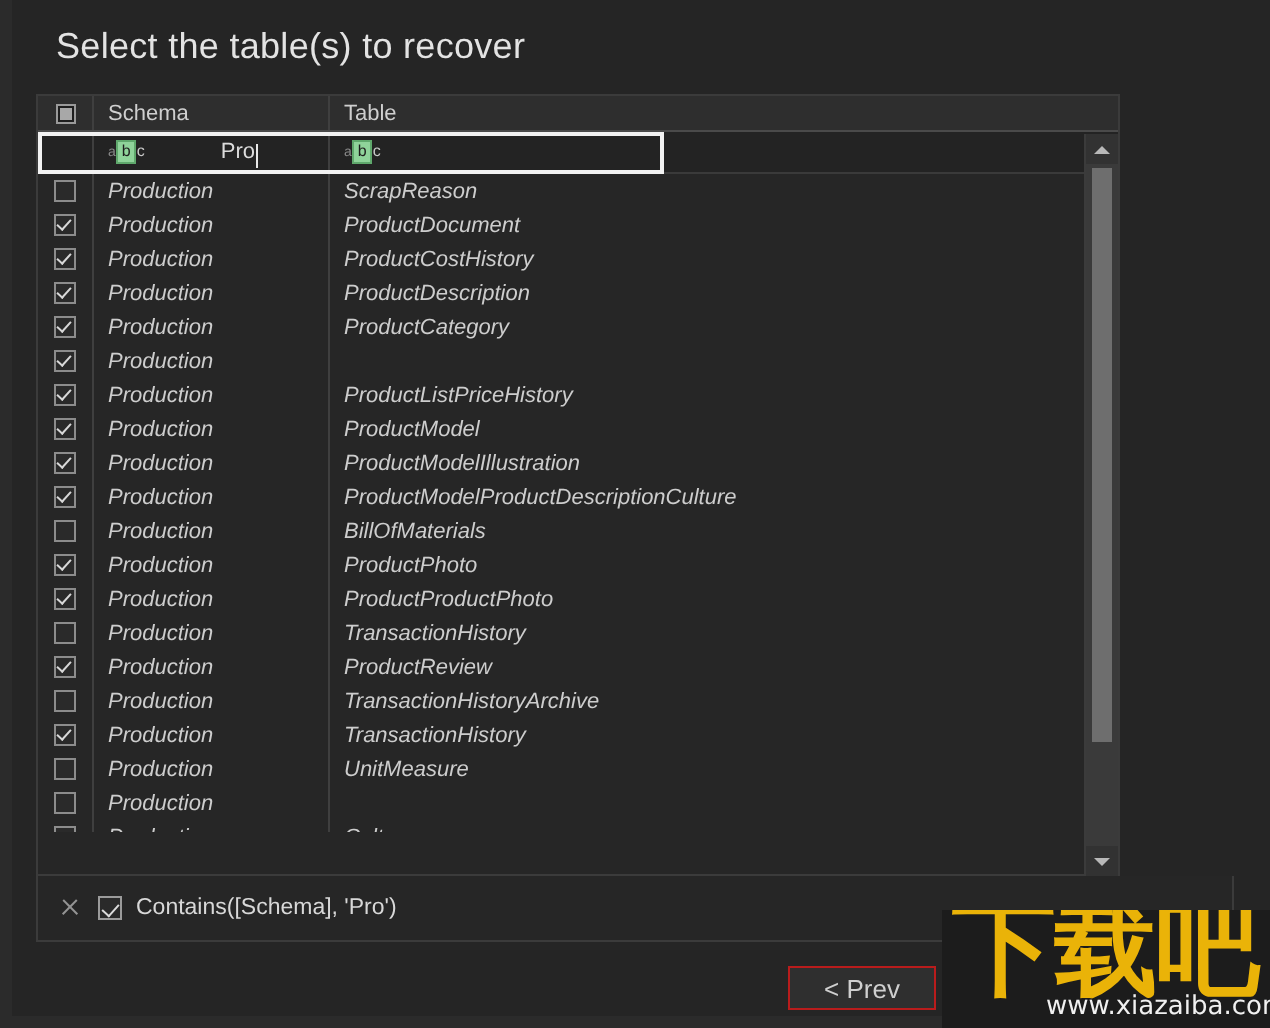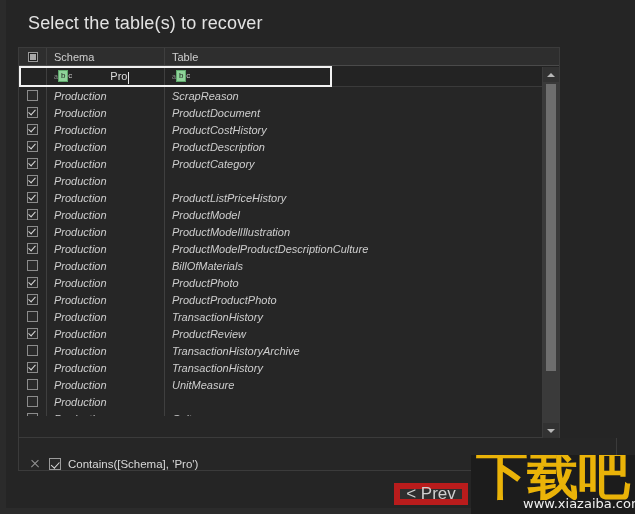--- a/index.html
+++ b/index.html
@@ -272,21 +272,21 @@
     position: absolute;
     left: 18px;
     top: 438px;
     width: 599px;
     height: 33px;
     background: #262626;
     border: 1px solid #3b3b3b;
     border-top: none;
     box-sizing: border-box;
     display: flex;
-    align-items: flex-end;
+    align-items: center;
     padding-left: 10px;
   }
   .fb-close {
     width: 12px;
     height: 12px;
     position: relative;
     margin-right: 8px;
     opacity: 0.75;
   }
   .fb-close::before, .fb-close::after {
@@ -334,24 +334,24 @@
     top: 478px;
     width: 635px;
     height: 36px;
   }
   .btn {
     position: absolute;
     top: 5px;
     width: 74px;
     height: 22px;
     background: #2f2f2f;
-    border: 6px solid #b91c1c;
+    border: 1px solid #b91c1c;
     box-sizing: border-box;
     color: #cfcfcf;
-    font-size: 17px;
+    font-size: 13px;
     display: flex;
     align-items: center;
     justify-content: center;
     cursor: default;
   }
   .btn-prev { left: 394px; }
   .btn-next { left: 477px; }
   .btn-cancel { left: 560px; }
 
   

